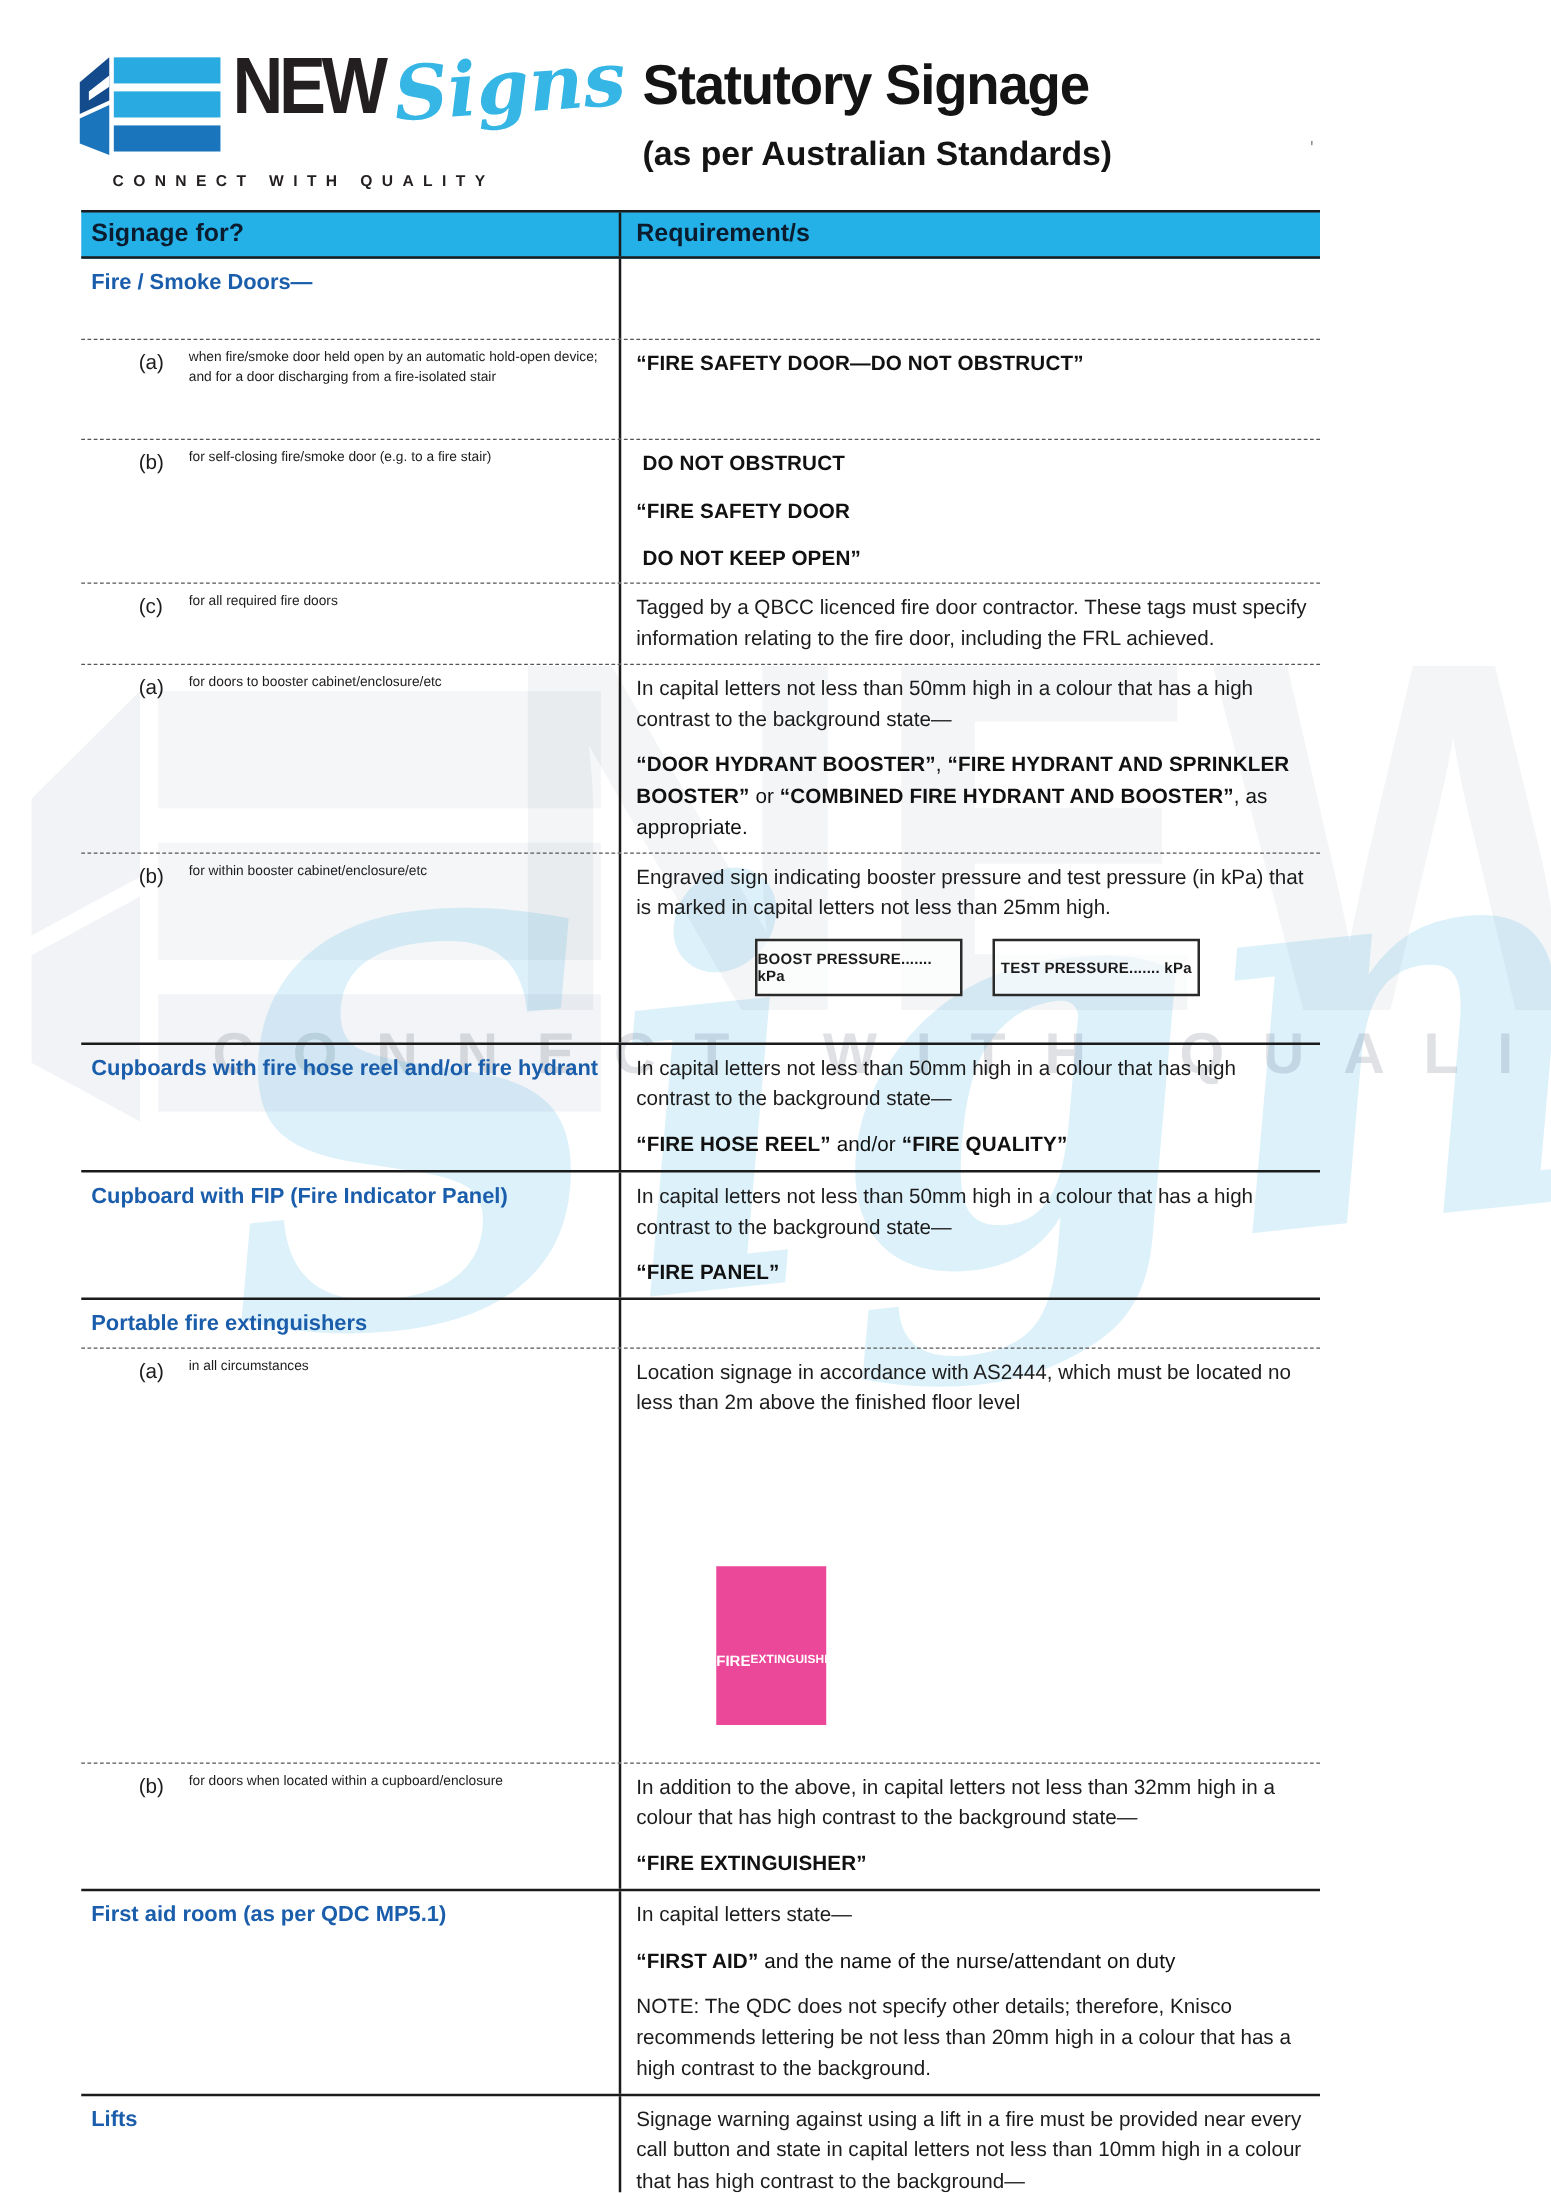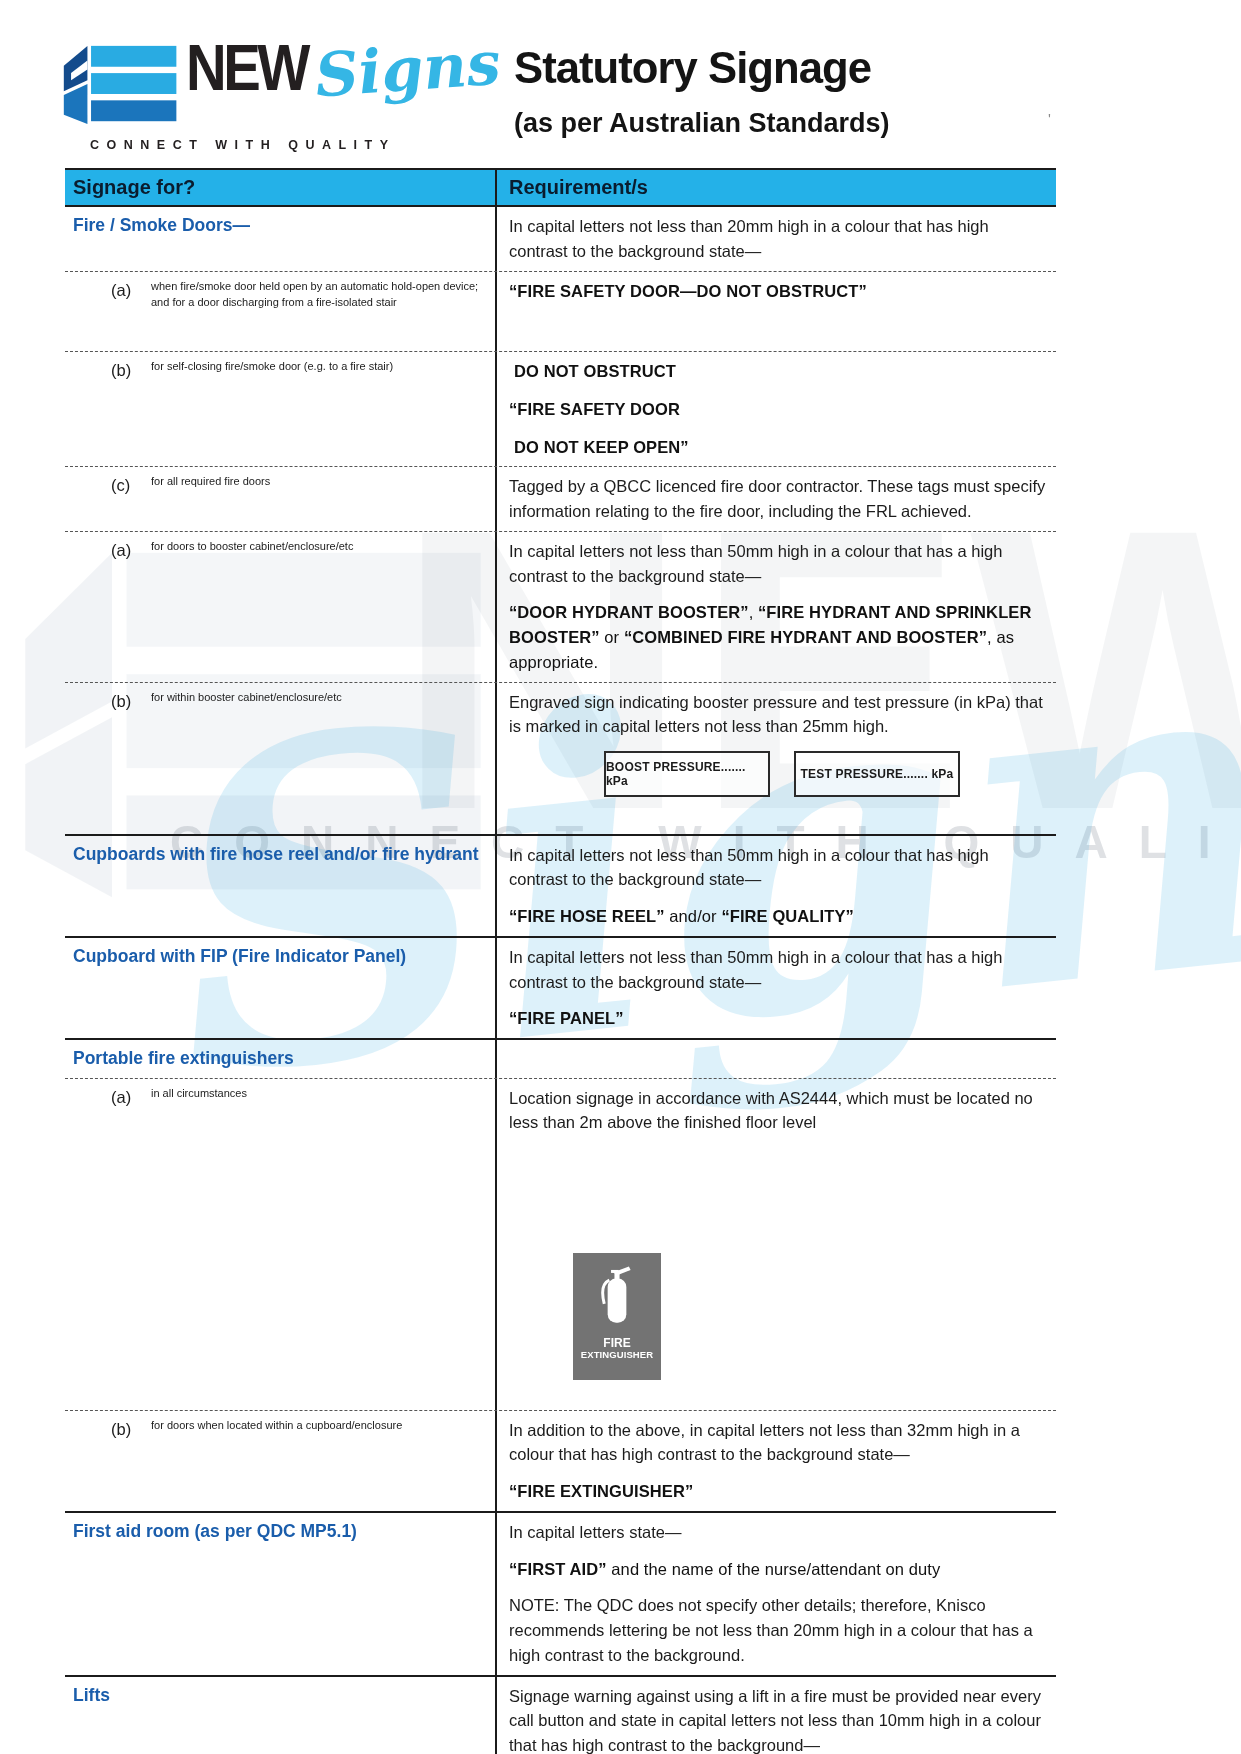--- a/index.html
+++ b/index.html
@@ -57,23 +57,23 @@
   .signline{margin-bottom:13px !important;}
   .indent1{padding-left:5px;}
 
   
   .pboxes{display:flex;gap:24px;margin:8px 0 14px 95px;}
   .pbox{border:2px solid #2a2a2a;width:162px;height:42px;display:flex;align-items:center;
         justify-content:center;font-size:12px;font-weight:bold;color:#1b1b1b;
         letter-spacing:0.2px;background:rgba(255,255,255,0.65);}
 
   
-  .ext-sign{margin:118px 0 8px 64px;width:88px;height:127px;background:#737373;
-            display:flex;flex-direction:column;align-items:center;justify-content:flex-start;
-            padding-top:8px;box-sizing:border-box;}
+  .ext-sign{margin:118px 0 8px 64px;width:88px;height:127px;background:#ec4899;
+            display:flex;flex-direction:row;align-items:center;justify-content:flex-start;
+            padding-top:24px;box-sizing:border-box;}
   .ext-icon{width:34px;height:74px;}
   .ext-t1{color:#fff;font-weight:bold;font-size:12px;line-height:1.1;margin-top:2px;}
   .ext-t2{color:#fff;font-weight:bold;font-size:9.5px;line-height:1.1;letter-spacing:0.1px;}
 </style>
 </head>
 <body>
 
 <div class="doc">
 
   <svg class="wm wm-icon" viewBox="0 0 130 92" preserveAspectRatio="none">
@@ -114,23 +114,20 @@
 
     <div class="trow thead">
       <div class="cl th">Signage for?</div>
       <div class="cr th">Requirement/s</div>
     </div>
 
     <div class="trow" style="min-height:64px">
       <div class="cl">
           <div class="sect">Fire / Smoke Doors—</div>
         </div>
-      <div class="cr">
-          <p>In capital letters not less than 20mm high in a colour that has high contrast to the background state—</p>
-        </div>
     </div>
 
     <div class="trow dash" style="min-height:80px">
       <div class="cl">
           <div class="sub">
         <span class="mk">(a)</span>
         <span class="lbl">when fire/smoke door held open by an automatic hold-open device; and for a door discharging from a fire-isolated stair</span>
       </div>
         </div>
       <div class="cr">

